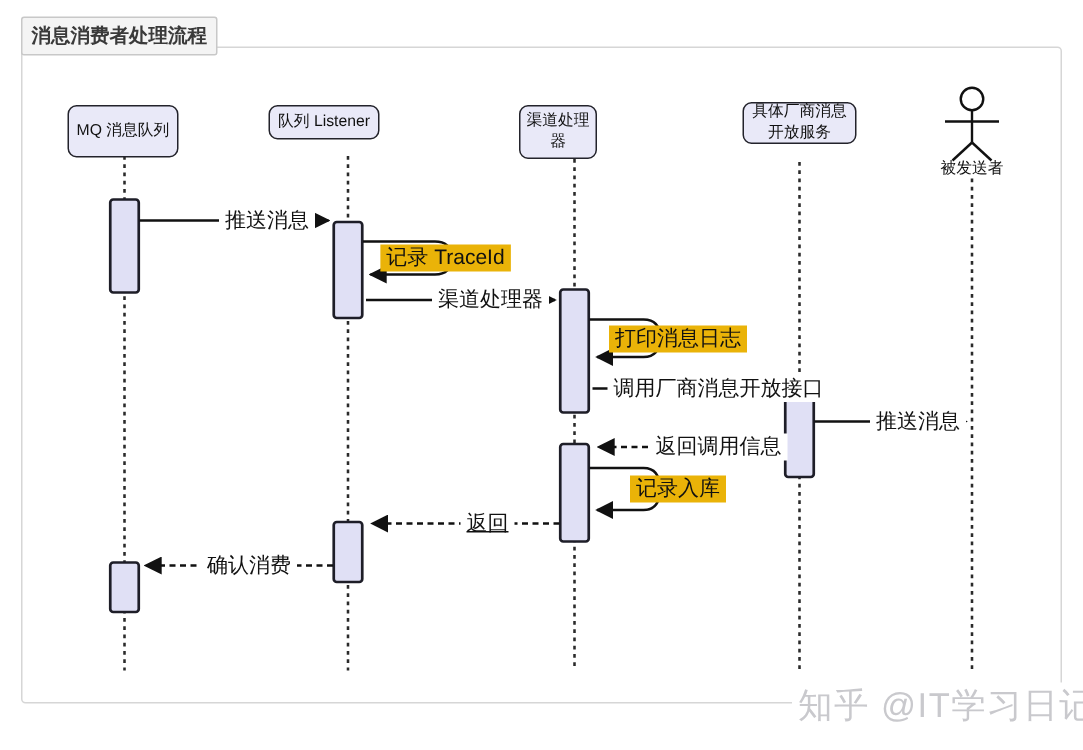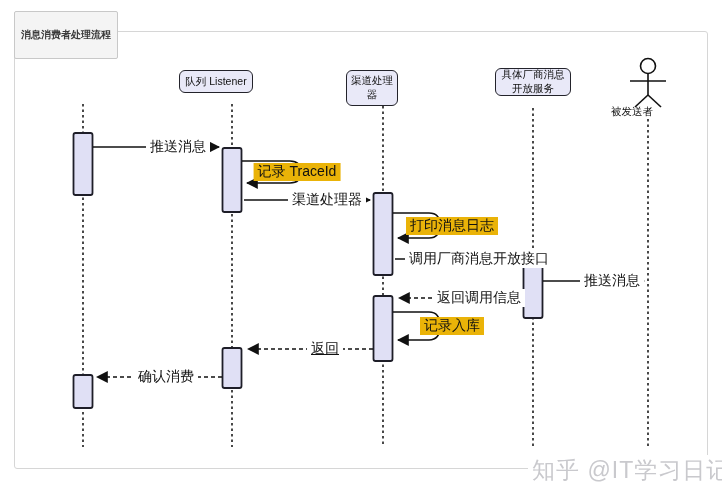--- a/index.html
+++ b/index.html
@@ -1,22 +1,22 @@
 <!DOCTYPE html>
 <html><head>
 <meta charset="utf-8">
 <style>
   html,body{margin:0;padding:0;background:#fff;}
   body{width:722px;height:500px;position:relative;font-family:"Liberation Sans",sans-serif;overflow:hidden;}
   .page{position:absolute;inset:0;background:#ffffff;}
   .title-tag{
     position:absolute;left:14px;top:11px;z-index:6;
-    font-size:10px;font-weight:bold;color:#3a3a3a;
+    font-size:13px;font-weight:bold;color:#3a3a3a;
     background:#f4f4f4;border:1px solid #c8c8c8;border-radius:2px;
-    padding:16px 6px;white-space:nowrap;
+    padding:3px 6px;white-space:nowrap;
   }
   .frame{
     position:absolute;left:14px;top:31px;width:692px;height:436px;
     background:#ffffff;border:1px solid #d6d6d6;border-radius:3px;z-index:1;
   }
   svg.layer{position:absolute;left:0;top:0;z-index:2;pointer-events:none;}
   .participant{
     position:absolute;z-index:3;box-sizing:border-box;
     background:#e9e9f8;border:1.6px solid #23232b;border-radius:6px;
     display:flex;align-items:center;justify-content:center;text-align:center;
@@ -90,30 +90,33 @@
 
     <g stroke="#111" stroke-width="1.6" fill="none">
       <circle cx="648" cy="66" r="7.5"></circle>
       <line x1="648" y1="73.5" x2="648" y2="95"></line>
       <line x1="630" y1="81" x2="666" y2="81"></line>
       <line x1="648" y1="95" x2="635" y2="107"></line>
       <line x1="648" y1="95" x2="661" y2="107"></line>
     </g>
   </svg>
 
+  <div class="participant" style="left:45px;top:70px;width:74px;height:35px;">
+    <span>MQ 消息队列</span>
+  </div>
   <div class="participant" style="left:179px;top:70px;width:74px;height:23px;justify-content:center;">
     <span>队列 Listener</span>
   </div>
   <div class="participant" style="left:346px;top:70px;width:52px;height:36px;">
     <span>渠道处理器</span>
   </div>
   <div class="participant" style="left:495px;top:68px;width:76px;height:28px;">
     <span>具体厂商消息开放服务</span>
   </div>
-  <div class="actor-label" style="left:632px;top:105px;">被发送者</div>
+  <div class="actor-label" style="left:648px;top:105px;">被发送者</div>
 
   <div class="msg-label" style="left:158px;top:147px;">推送消息</div>
   <div class="msg-label loop-label" style="left:277px;top:172px;">记录 TraceId</div>
   <div class="msg-label" style="left:307px;top:200px;">渠道处理器</div>
   <div class="msg-label loop-label" style="left:432px;top:226px;">打印消息日志</div>
   <div class="msg-label" style="left:459px;top:259px;">调用厂商消息开放接口</div>
   <div class="msg-label" style="left:592px;top:281px;">推送消息</div>
   <div class="msg-label" style="left:459px;top:298px;">返回调用信息</div>
   <div class="msg-label loop-label" style="left:432px;top:326px;text-align:right;">记录入库</div>
   <div class="msg-label" style="left:305px;top:349px;text-decoration:underline;">返回</div>

